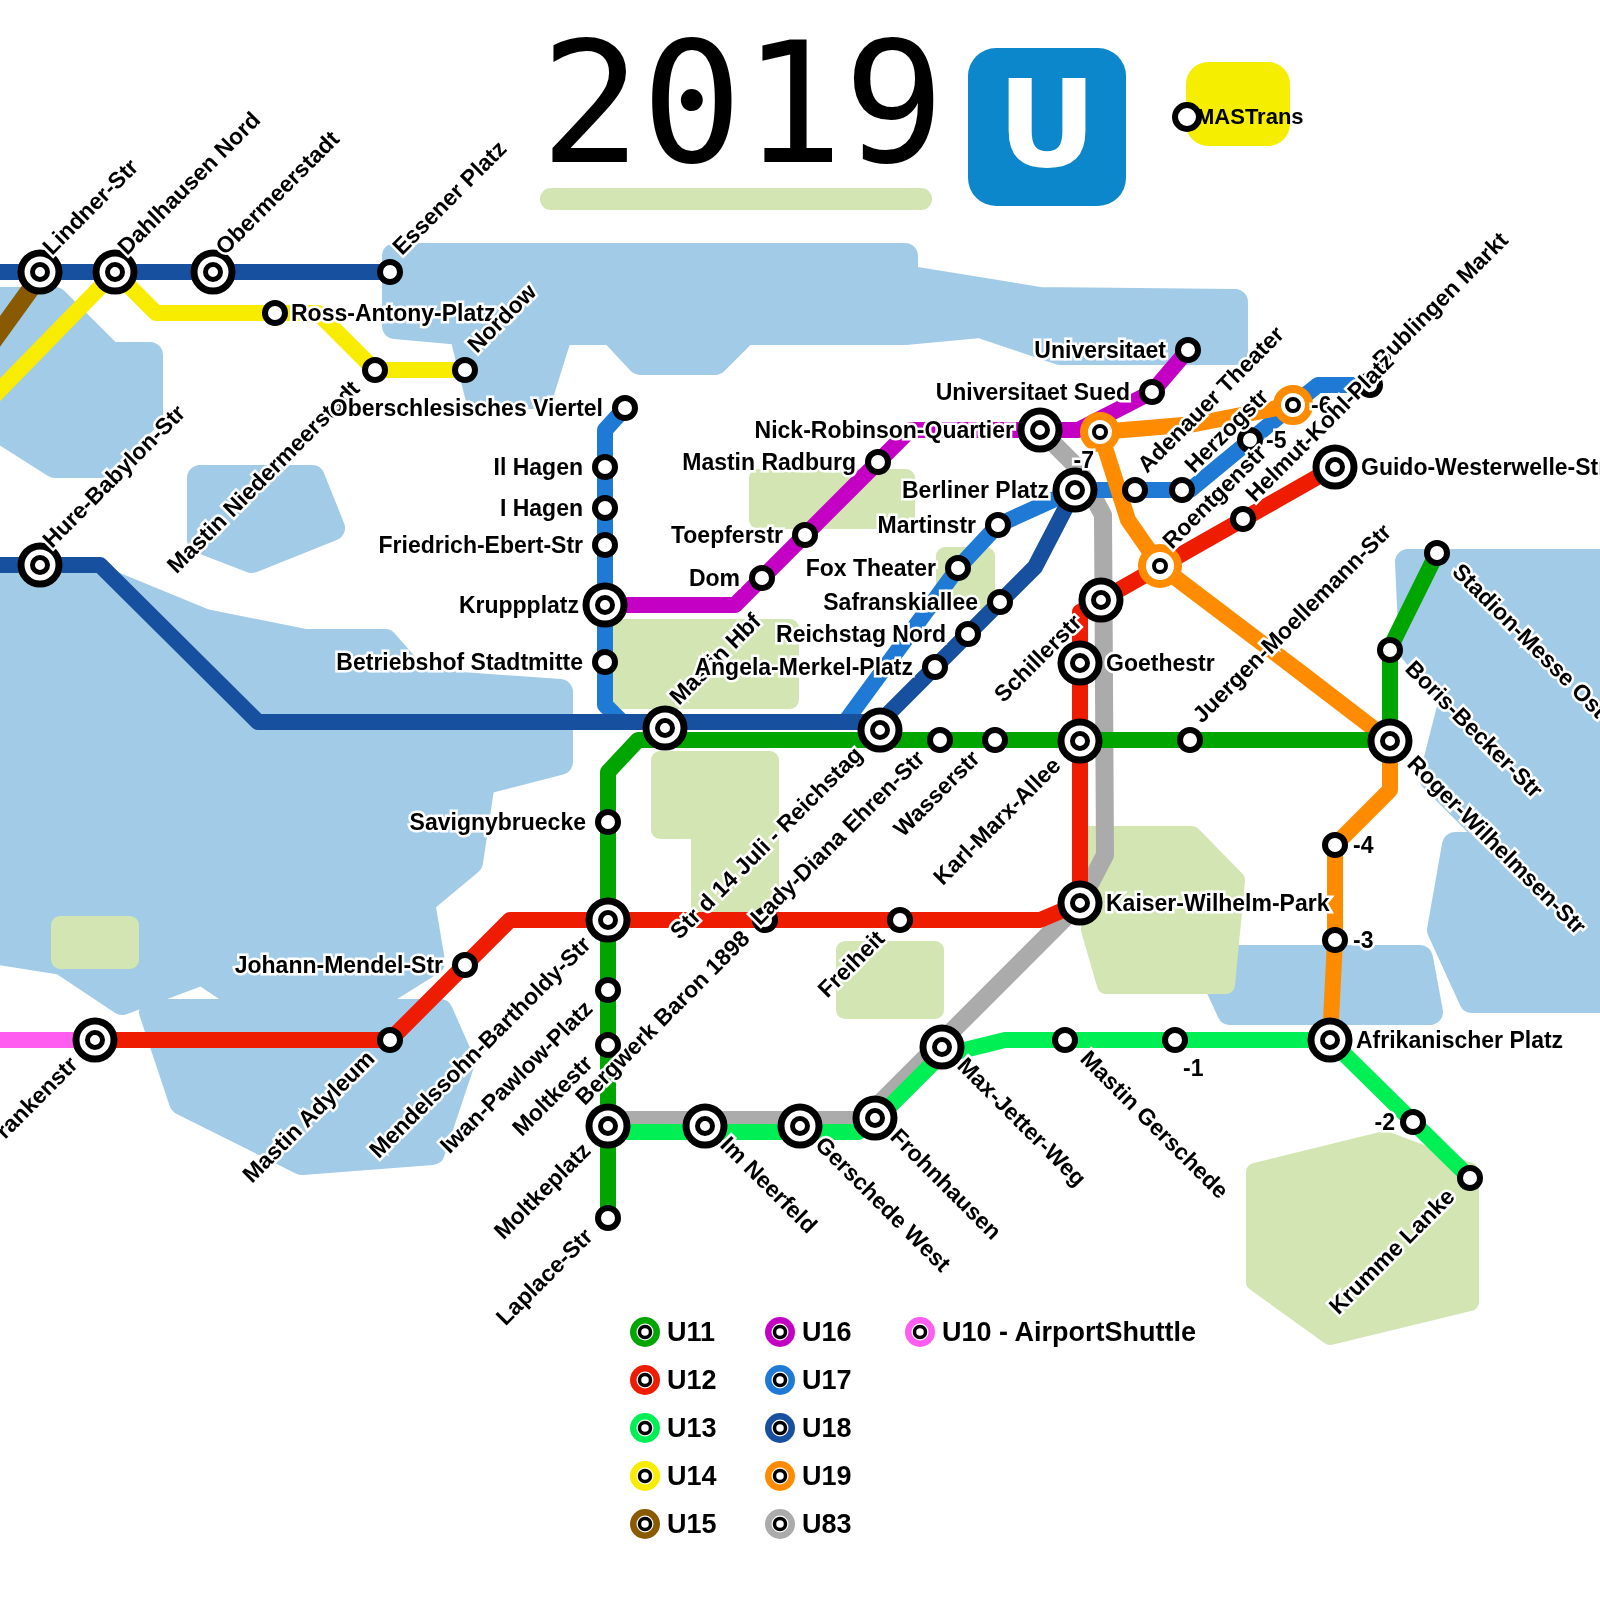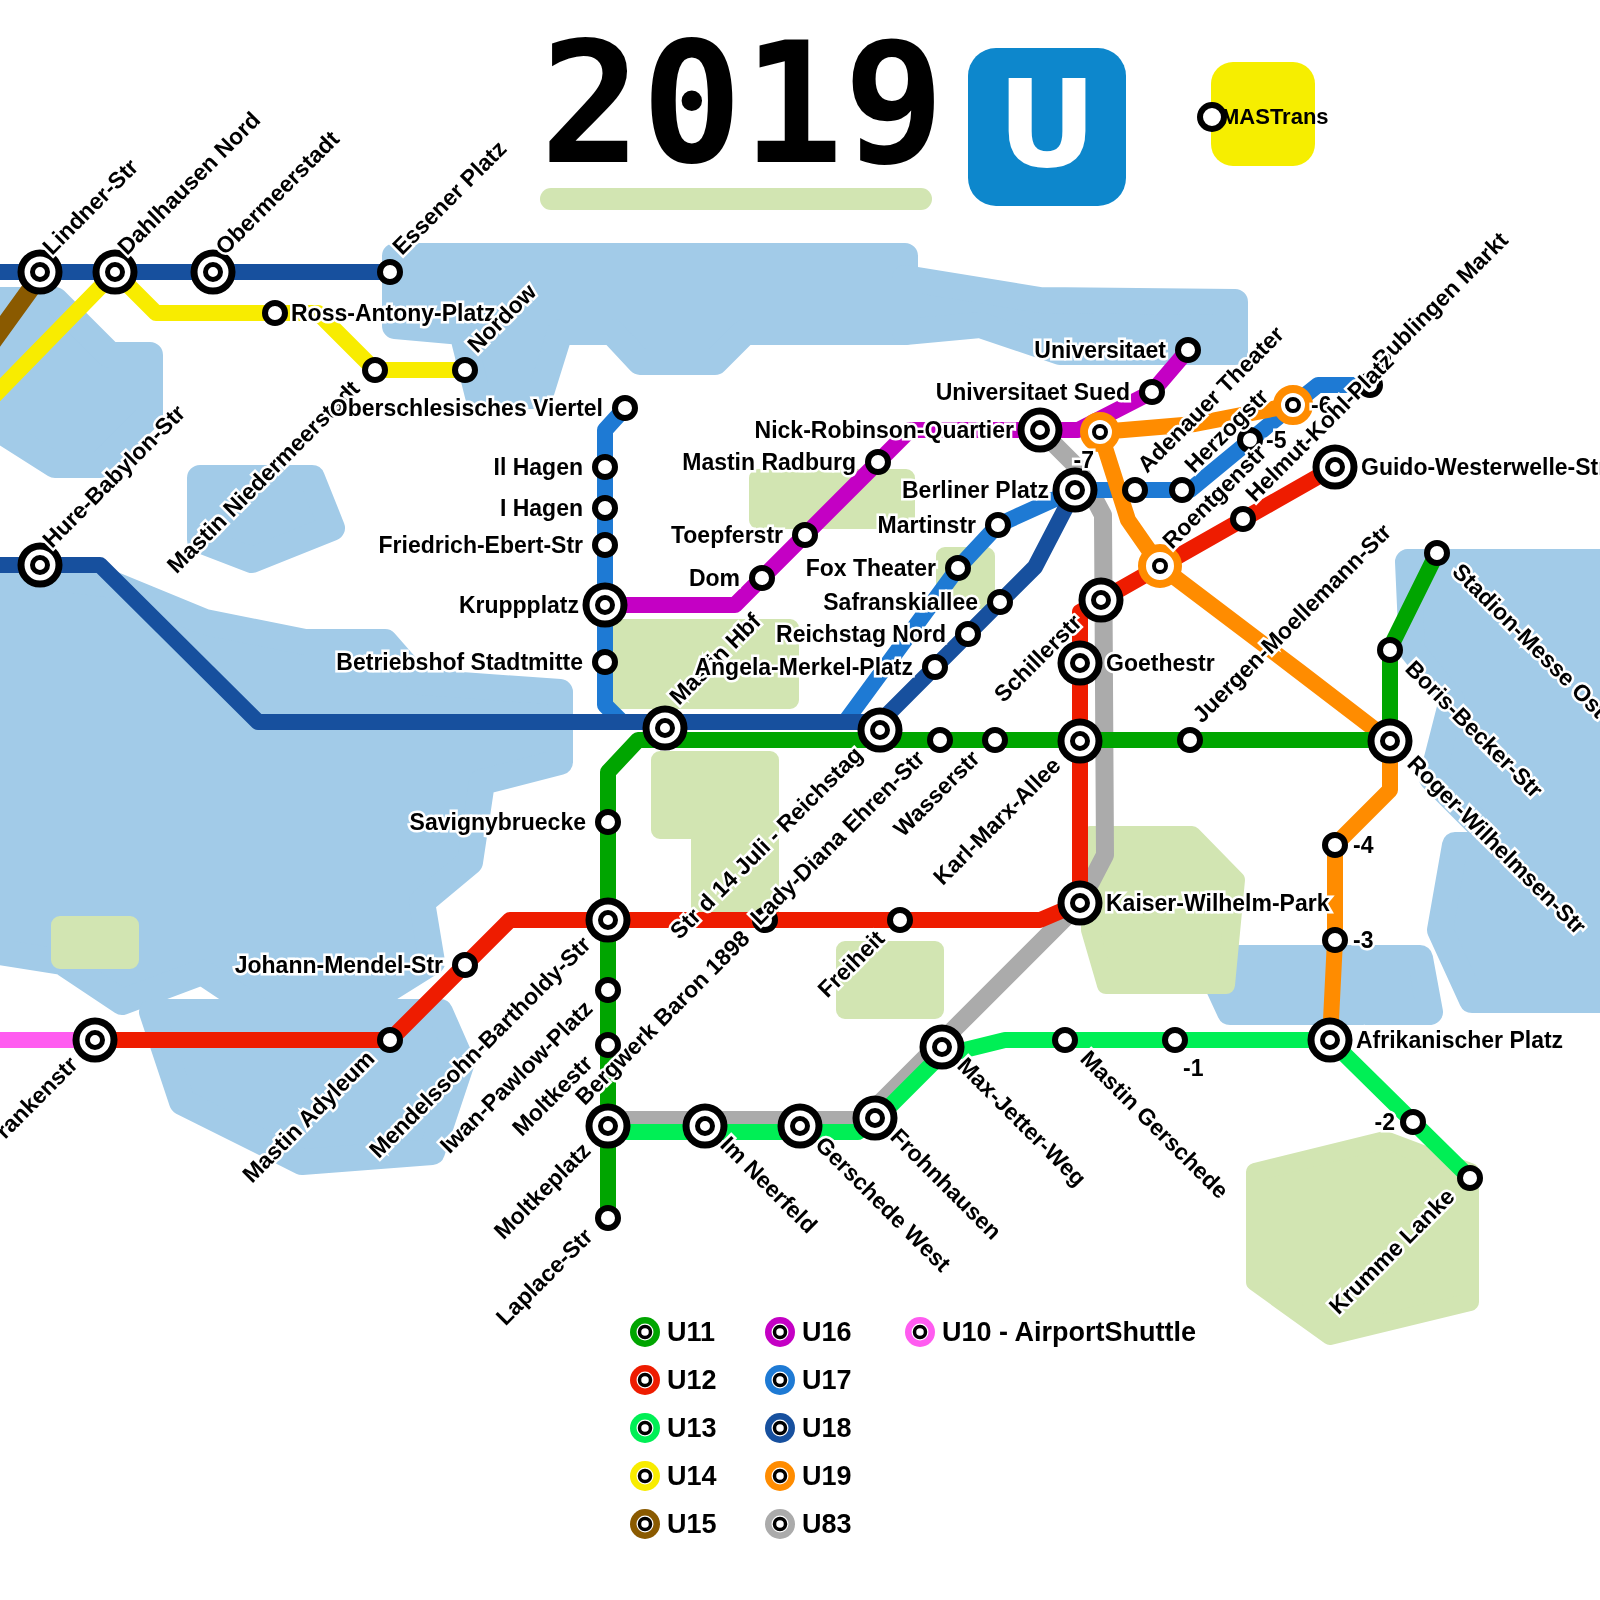--- a/index.html
+++ b/index.html
@@ -1,25 +1,25 @@
 <!DOCTYPE html>
 <html><head>
 <meta charset="utf-8">
 <style>
   html,body{margin:0;padding:0;background:#ffffff;}
   .stage{position:relative;width:1600px;height:1600px;background:#ffffff;overflow:hidden;
          font-family:"Liberation Sans",sans-serif;}
   .stage svg{position:absolute;left:0;top:0;}
   .year{position:absolute;left:540px;top:24px;width:400px;color:#000;
-        font-family:"DejaVu Sans Mono",monospace;font-weight:bold;font-size:168px;
+        font-family:"DejaVu Sans Mono",monospace;font-weight:normal;font-size:168px;
         line-height:160px;letter-spacing:0px;}
   .ulogo{position:absolute;left:968px;top:48px;width:158px;height:158px;border-radius:28px;
          display:flex;align-items:center;justify-content:center;color:#fff;
          font-family:"DejaVu Sans",sans-serif;font-weight:bold;font-size:122px;padding-bottom:6px;box-sizing:border-box;}
-  .badge{position:absolute;left:1211px;top:62px;width:104px;height:104px;border-radius:22px;}
+  .badge{position:absolute;left:1186px;top:62px;width:104px;height:84px;border-radius:22px;}
   .badge-dot{position:absolute;left:-14px;top:40px;width:18px;height:18px;border:6px solid #000;
              background:#fff;border-radius:50%;}
   .badge-text{position:absolute;left:10px;top:42px;font-weight:bold;font-size:22px;color:#000;white-space:nowrap;}
 </style>
 </head>
 <body>
 
 <div class="stage">
   <svg id="map" width="1600" height="1600" viewBox="0 0 1600 1600">
       <g>

